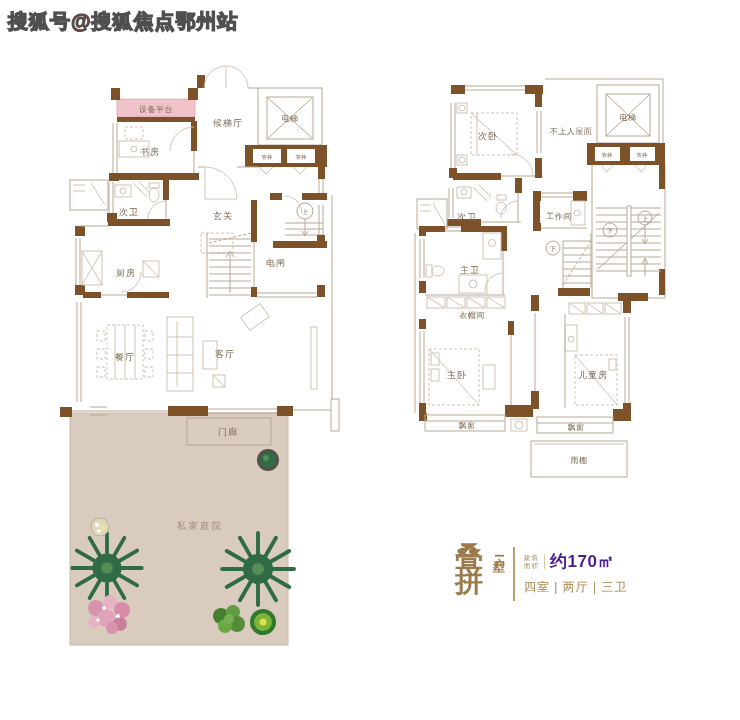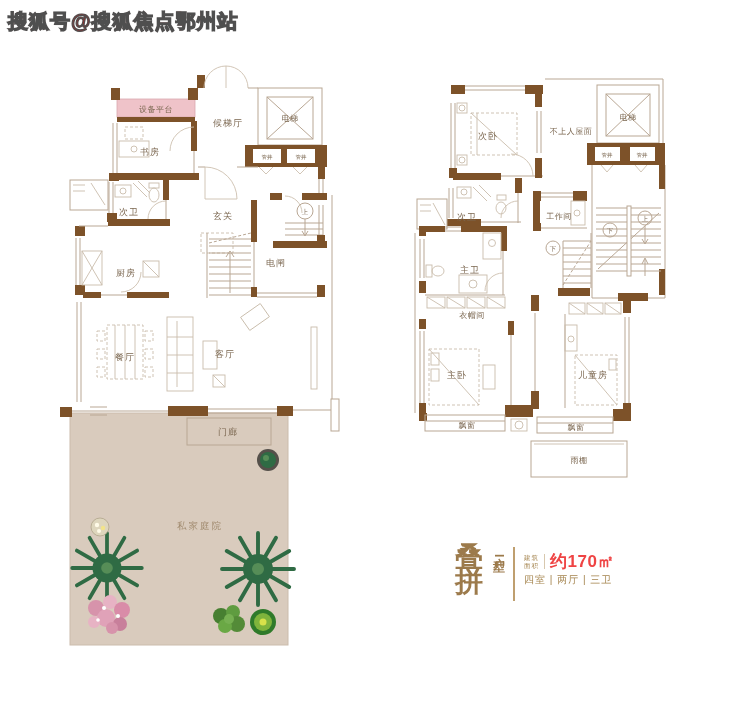--- a/index.html
+++ b/index.html
@@ -26,22 +26,22 @@
   .info{position:absolute;left:450px;top:538px;width:210px;height:72px;color:#9c7a4b;}
   .info .bigchars{position:absolute;left:5px;top:6px;font-size:28px;line-height:25px;
        font-weight:bold;text-align:center;}
   .info .vert{position:absolute;left:40px;top:10px;writing-mode:vertical-rl;
        font-size:12px;letter-spacing:3px;font-weight:bold;height:56px;}
   .info .divider{position:absolute;left:63px;top:9px;width:2px;height:54px;background:#bf9f6f;}
   .info .right{position:absolute;left:74px;top:12px;}
   .area-row{display:flex;align-items:center;}
   .area-caption{font-size:6.5px;line-height:7.5px;color:#a5854f;letter-spacing:1px;}
   .area-sep{width:1px;height:15px;background:#d8c8ae;margin:0 5px;}
-  .area-value{font-size:17px;font-weight:bold;color:#ef4444;letter-spacing:0.5px;}
-  .rooms-row{font-size:10px;color:#a5854f;letter-spacing:1px;}
+  .area-value{font-size:17px;font-weight:bold;color:#4c1d95;letter-spacing:0.5px;}
+  .rooms-row{margin-top:6px;font-size:12px;color:#a5854f;letter-spacing:1px;}
 </style>
 </head>
 <body>
 
 <div class="canvas">
 
   <div class="watermark">搜狐号@搜狐焦点鄂州站</div>
 
   <svg id="plan-lower" width="300" height="605" viewBox="0 0 300 605">
     <defs>

